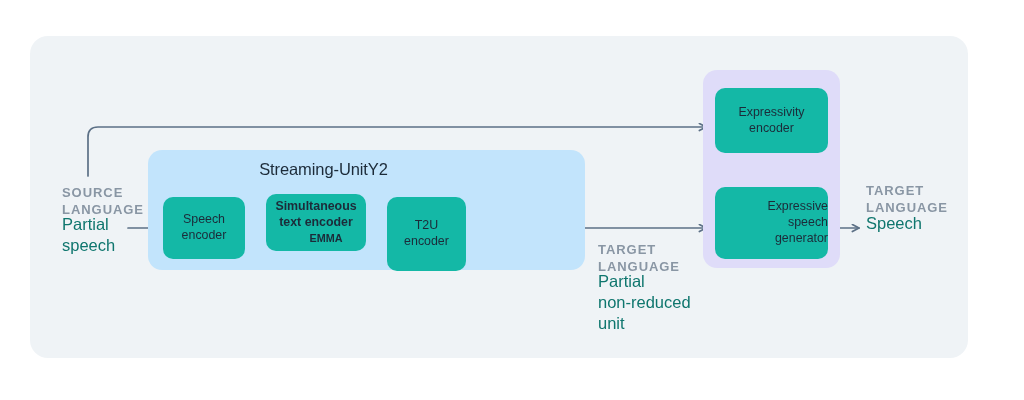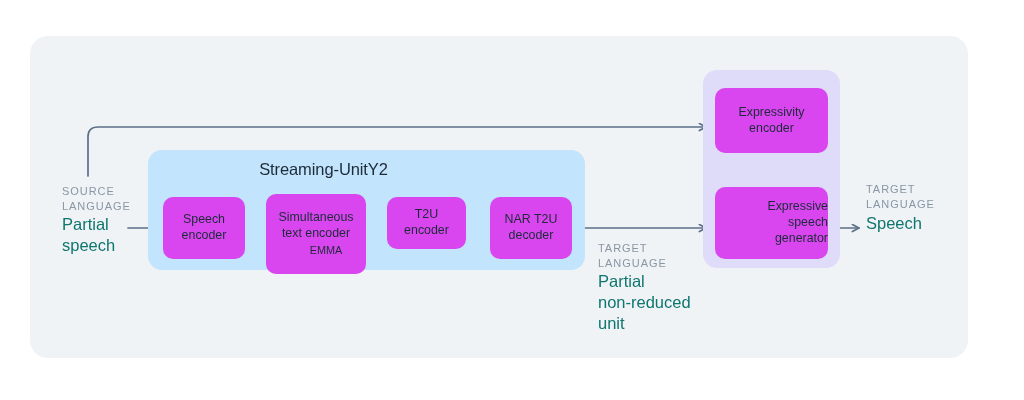--- a/index.html
+++ b/index.html
@@ -59,55 +59,55 @@
     top: 70px;
     width: 137px;
     height: 198px;
     background: #dfdcf9;
     border-radius: 14px;
   }
 
   
   .node {
     position: absolute;
-    background: #d946ef;
+    background: #14b8a6;
     border-radius: 10px;
     box-sizing: border-box;
     display: flex;
     flex-direction: column;
     align-items: center;
     justify-content: center;
     text-align: center;
     color: #1c2b39;
     font-size: 12.4px;
     line-height: 1.28;
   }
   .node .sub {
     font-size: 10.8px;
     margin-top: 2px;
     color: #1c2b39;
     padding-left: 20px;
   }
 
   #node-speech-encoder   { left: 163px; top: 197px; width: 82px;  height: 62px; }
-  #node-text-decoder     { left: 266px; top: 194px; width: 100px; height: 80px; }
-  #node-t2u-encoder      { left: 387px; top: 197px; width: 79px;  height: 52px; }
+  #node-text-decoder     { left: 266px; top: 194px; width: 100px; height: 57px; font-weight: bold; }
+  #node-t2u-encoder      { left: 387px; top: 197px; width: 79px;  height: 74px; }
   #node-nar-decoder      { left: 490px; top: 197px; width: 82px;  height: 62px; }
   #node-expr-encoder     { left: 715px; top: 88px;  width: 113px; height: 65px; }
   #node-expr-generator   { left: 715px; top: 187px; width: 113px; height: 72px; align-items: flex-end; }
 
   
   .kicker {
     position: absolute;
-    font-size: 11px;
+    font-size: 13px;
     letter-spacing: 0.95px;
     color: #8996a4;
     line-height: 1.33;
     text-transform: uppercase;
-    font-weight: 400;
+    font-weight: 700;
     white-space: pre-line;
   }
   .bigtext {
     position: absolute;
     font-size: 16.5px;
     color: #0f766e;
     line-height: 1.28;
     white-space: pre-line;
   }
 
@@ -181,24 +181,20 @@
     <span>Simultaneous</span>
     <span>text encoder</span>
     <span class="sub">EMMA</span>
   </div>
 
   <div class="node" id="node-t2u-encoder">
     <span>T2U</span>
     <span>encoder</span>
   </div>
 
-  <div class="node" id="node-nar-decoder">
-    <span>NAR T2U</span>
-    <span>decoder</span>
-  </div>
 
   <div class="node" id="node-expr-encoder">
     <span>Expressivity</span>
     <span>encoder</span>
   </div>
 
   <div class="node" id="node-expr-generator">
     <span>Expressive</span>
     <span>speech</span>
     <span>generator</span>

